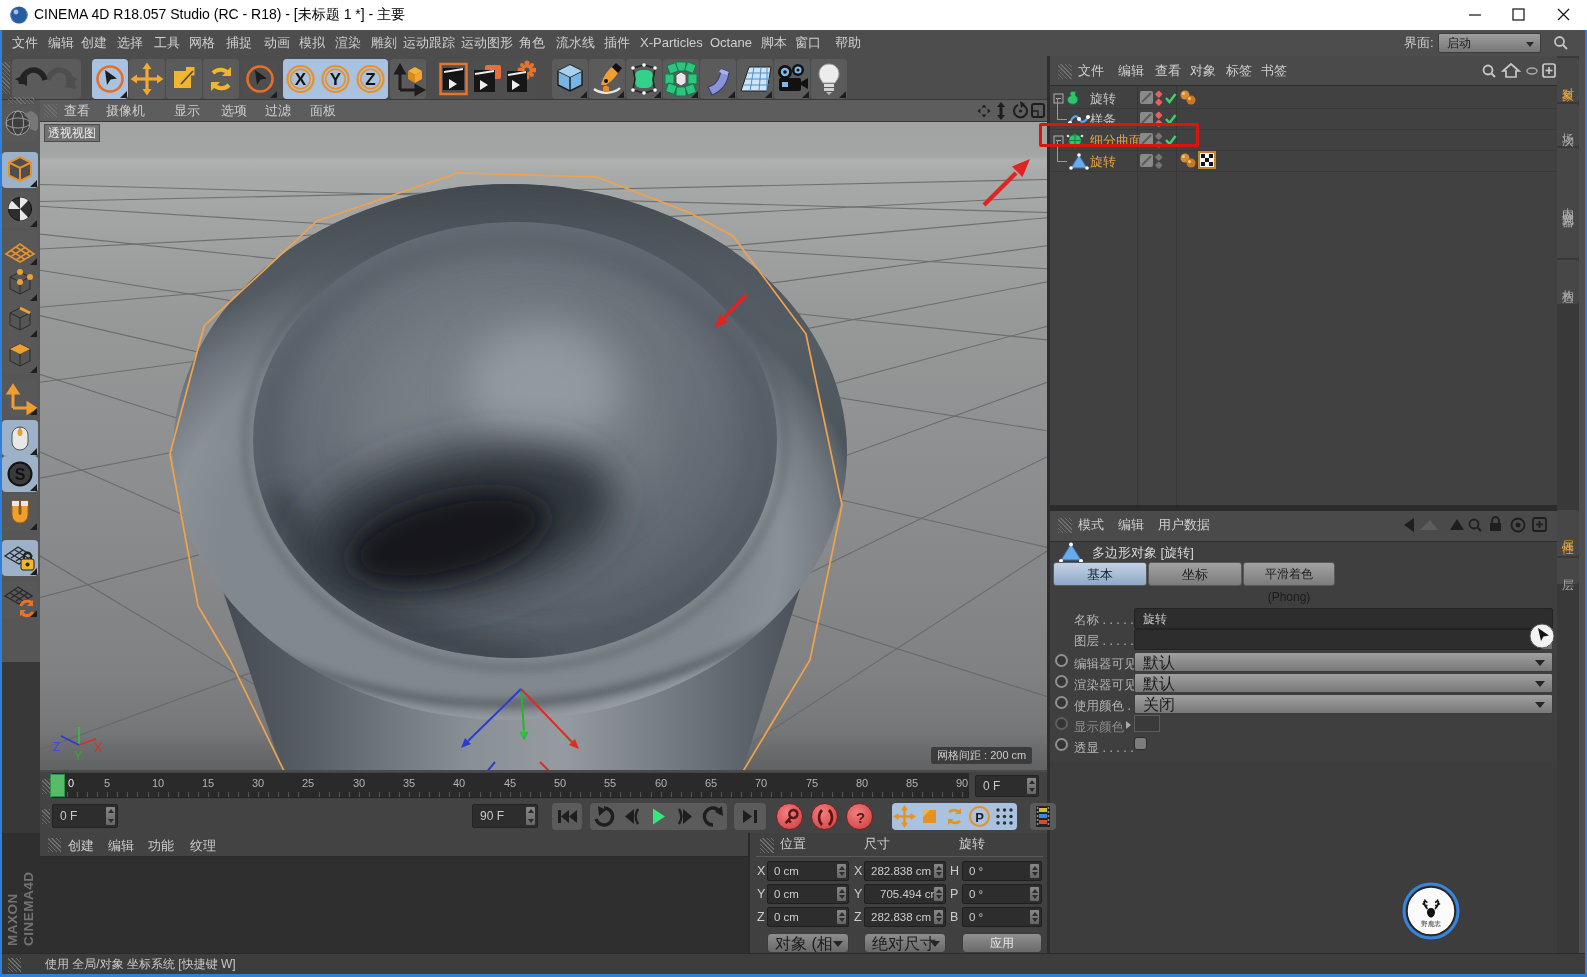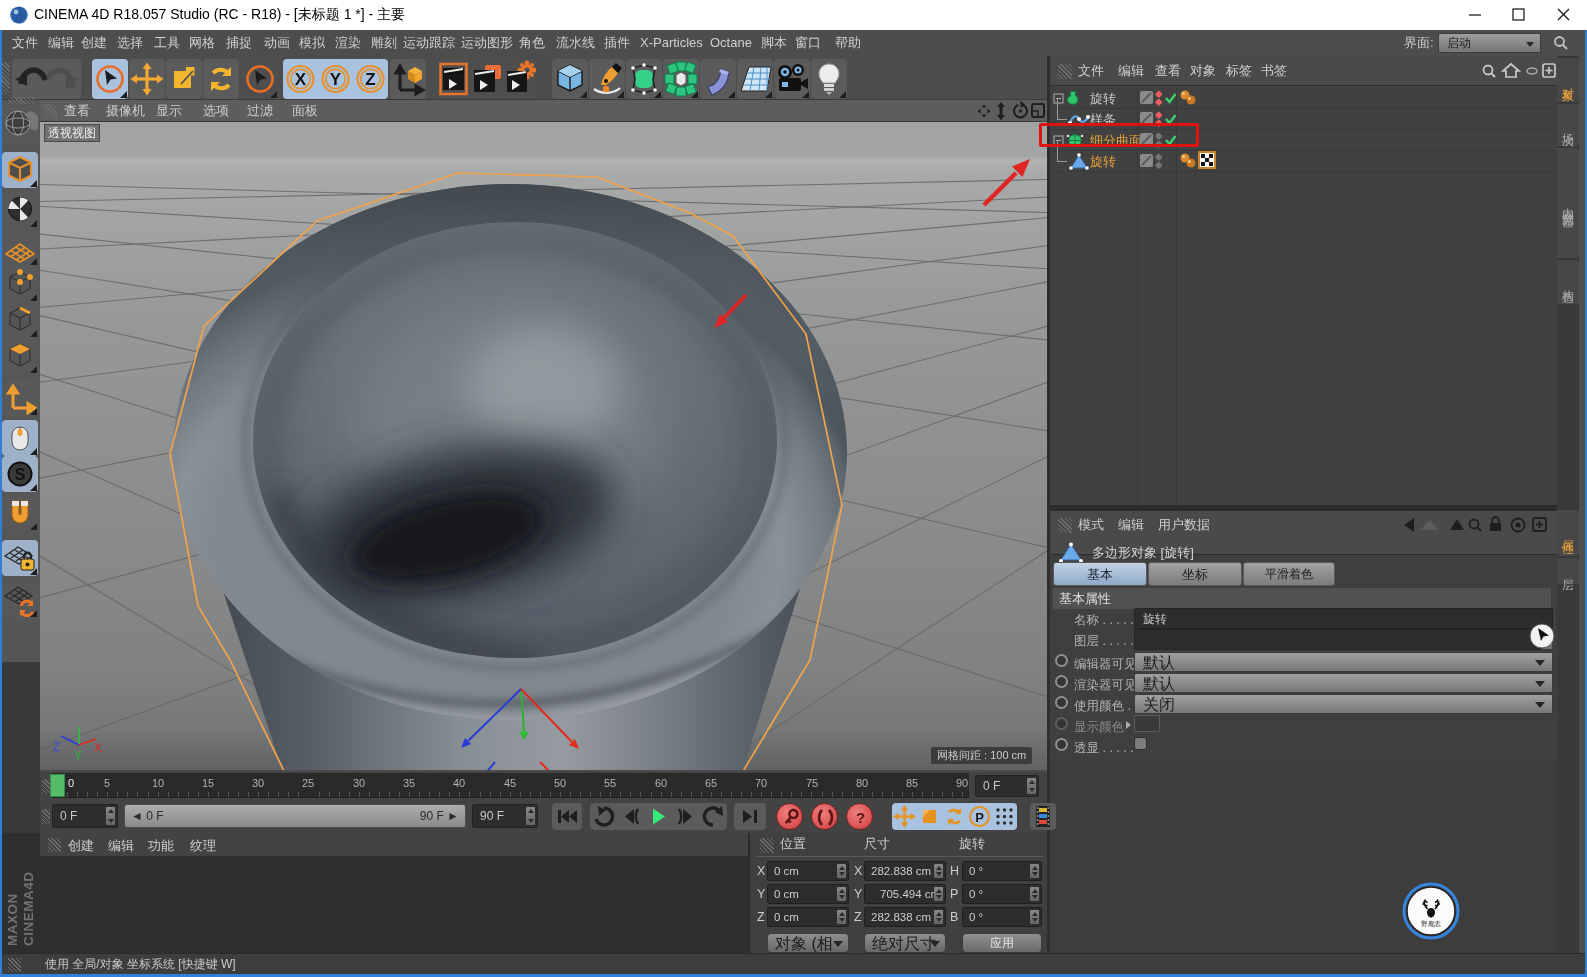--- a/index.html
+++ b/index.html
@@ -360,21 +360,21 @@
         <g fill="none" stroke="#e8732a" stroke-width="3">
           <path d="M19 24a6.5 6.5 0 0 1 11-3"></path>
           <path d="M31 30a6.5 6.5 0 0 1-11 1"></path>
         </g>
         <path d="M31 18v6h-6z" fill="#e8732a"></path>
         <path d="M18 34v-6h6z" fill="#e8732a"></path>
       </svg></div>
 </div>
 <div class="abs" style="left:0;top:662px;width:40px;height:291px;background:#383838"></div>
 
-<div class="abs vpmenu"><span style="margin-left:24px">查看</span><span style="margin-left:7px">摄像机</span><span style="margin-left:2px">显示</span><span style="margin-left:12px">选项</span><span style="margin-left:9px">过滤</span><span style="margin-left:10px">面板</span></div>
+<div class="abs vpmenu"><span style="margin-left:24px">查看</span><span style="margin-left:7px">摄像机</span><span style="margin-left:20px">显示</span><span style="margin-left:12px">选项</span><span style="margin-left:9px">过滤</span><span style="margin-left:10px">面板</span></div>
 <div class="abs handle" style="left:44px;top:104px;width:13px;height:14px"></div>
 
 <div class="abs viewport" id="viewport">
 <svg width="1007" height="648" viewBox="0 0 1007 648">
 <defs>
  <linearGradient id="vbg" x1="0" y1="0" x2="0" y2="1">
   <stop offset="0" stop-color="#a1a2a2"></stop>
           <stop offset="0.052" stop-color="#a4a5a5"></stop>
           <stop offset="0.06" stop-color="#b0b1b1"></stop>
           <stop offset="0.08" stop-color="#a8a9a9"></stop>
@@ -508,21 +508,21 @@
 <g font-family="Liberation Sans" font-size="12">
         <line x1="39" y1="623" x2="39" y2="605" stroke="#2ec43a" stroke-width="1.6"></line>
         <line x1="39" y1="623" x2="21" y2="614" stroke="#2b3bd6" stroke-width="1.6"></line>
         <line x1="39" y1="623" x2="56" y2="617" stroke="#e02b1e" stroke-width="1.6"></line>
         <text x="13" y="629" fill="#3a4ae0">Z</text>
         <text x="34" y="638" fill="#28b32c">Y</text>
         <text x="54" y="630" fill="#e02b1e">X</text>
       </g>
 </svg>
 <div class="abs" style="left:4px;top:2px;background:#717171;border:1px solid #4b4b4b;color:#ededed;font-size:12px;line-height:16px;padding:0 3px">透视视图</div>
-<div class="abs" style="left:891px;top:625px;background:rgba(56,56,56,0.92);border-radius:2px;color:#cccccc;font-size:11px;line-height:17px;padding:0 6px">网格间距 : 100 cm</div>
+<div class="abs" style="left:891px;top:625px;background:rgba(56,56,56,0.92);border-radius:2px;color:#cccccc;font-size:11px;line-height:17px;padding:0 6px">网格间距 : 200 cm</div>
 </div>
 <svg class="abs" style="left:976px;top:100px" width="70" height="22" viewBox="0 0 70 22">
     <g fill="#1e1e1e">
       <path d="M8 4.5l2.5 3h-5zM8 17.5l2.5-3h-5zM1.5 11l3-2.5v5zM14.5 11l-3-2.5v5z"></path>
       <path d="M25 2l4 5h-8zM25 20l4-5h-8z"></path>
       <rect x="23.5" y="6" width="3" height="10"></rect>
     </g>
     <g fill="none" stroke="#1e1e1e" stroke-width="2">
       <path d="M42 5a6.5 6.5 0 1 0 5 0"></path>
     </g>
@@ -646,21 +646,21 @@
           <rect x="31" y="3" width="4" height="4"></rect>
           <rect x="27" y="7" width="4" height="4"></rect>
           <rect x="23" y="11" width="4" height="4"></rect>
           <rect x="31" y="11" width="4" height="4"></rect>
         </g>
       </svg>
  </div>
  
  <div class="abs" style="left:0;top:449px;width:507px;height:6px;background:#2b2b2b"></div>
  
- <div class="abs" style="left:0;top:455px;width:507px;height:44px;background:#4a4a4a;border-bottom:1px solid #2e2e2e">
+ <div class="abs" style="left:0;top:455px;width:507px;height:31px;background:#4a4a4a;border-bottom:1px solid #2e2e2e">
   <div class="abs handle" style="left:8px;top:7px;width:14px;height:15px"></div>
   <span class="abs mt" style="left:28px;top:1px">模式</span>
       <span class="abs mt" style="left:68px;top:1px">编辑</span>
       <span class="abs mt" style="left:108px;top:1px">用户数据</span>
   <svg class="abs" style="left:352px;top:4px" width="150" height="20" viewBox="0 0 150 20">
         <path d="M12 3v14l-10-7z" fill="#1e1e1e"></path>
         <path d="M18 15l10-10 8 10z" fill="#6a6a6a" opacity="0.6"></path>
         <path d="M48 15l7-11 7 11z" fill="#1e1e1e"></path>
         <circle cx="72" cy="9" r="4.5" fill="none" stroke="#1e1e1e" stroke-width="1.8"></circle>
         <line x1="75.5" y1="12.5" x2="79" y2="16" stroke="#1e1e1e" stroke-width="2"></line>
@@ -679,21 +679,20 @@
       <circle cx="13" cy="2.5" r="2" fill="#fff"></circle>
       <circle cx="3" cy="19" r="2" fill="#fff"></circle>
       <circle cx="23" cy="19" r="2" fill="#fff"></circle>
     </svg>
  <span class="abs" style="left:42px;top:488px;color:#d8d8d8;font-size:13px">多边形对象 [旋转]</span>
  
  <div class="abs" style="left:3px;top:506px;width:94px;height:24px;background:linear-gradient(#c3d2e4,#8fa9c8);border:1px solid #5a5a5a;border-radius:3px;color:#15202e;font-size:13px;text-align:center;line-height:23px">基本</div>
  <div class="abs" style="left:98px;top:506px;width:94px;height:24px;background:linear-gradient(#a2a2a2,#7c7c7c);border:1px solid #5a5a5a;border-radius:3px;color:#1c1c1c;font-size:13px;text-align:center;line-height:23px">坐标</div>
  <div class="abs" style="left:193px;top:506px;width:92px;height:24px;background:linear-gradient(#a2a2a2,#7c7c7c);border:1px solid #5a5a5a;border-radius:3px;color:#1c1c1c;font-size:12px;text-align:center;line-height:23px">平滑着色(Phong)</div>
  
- <div class="abs" style="left:3px;top:532px;width:498px;height:21px;background:#515151;color:#e0e0e0;font-size:13px;line-height:21px;padding-left:6px">基本属性</div>
  
  <span class="abs lbl" style="left:24px;top:556px">名称 . . . . .</span>
  <div class="fld" style="left:84px;top:552px;width:419px;height:21px;line-height:20px;padding-left:8px">旋转</div>
  <span class="abs lbl" style="left:24px;top:577px">图层 . . . . .</span>
  <div class="fld" style="left:84px;top:573px;width:407px;height:21px"></div>
  <div class="abs" style="left:492px;top:573px;width:11px;height:21px;background:linear-gradient(#8e8e8e,#6e6e6e);border:1px solid #3c3c3c;border-radius:1px">
       <span style="position:absolute;left:2px;top:7px;border-top:3.5px solid transparent;border-bottom:3.5px solid transparent;border-left:5px solid #222"></span>
     </div>
  <svg class="abs" style="left:478px;top:566px" width="28" height="28" viewBox="0 0 28 28">
       <circle cx="14" cy="14" r="12" fill="#f2f2f2" stroke="#555"></circle>
@@ -754,21 +753,20 @@
     <span class="rnum" style="left:822px">80</span>
     <span class="rnum" style="left:872px">85</span>
     <span class="rnum" style="left:922px">90</span>
  <div class="abs" style="left:10px;top:2px;width:15px;height:23px;background:#55bd6a;border:1px solid #2f8f46"></div>
  <span class="abs" style="left:28px;top:5px;color:#e8e8e8;font-size:11px">0</span>
  <div class="fld" style="left:935px;top:3px;width:64px;height:22px;line-height:20px;padding-left:7px">0 F<span class="spin"></span></div>
 </div>
 <div class="abs transport" id="transport">
  <div class="abs handle" style="left:2px;top:9px;width:8px;height:15px"></div>
  <div class="fld" style="left:12px;top:4px;width:66px;height:24px;line-height:22px;padding-left:7px">0 F<span class="spin"></span></div>
- <div class="abs" style="left:84px;top:4px;width:342px;height:24px;background:linear-gradient(#adadad,#8a8a8a);border:1px solid #4f4f4f;border-radius:3px;color:#2e2e2e;font-size:12px;line-height:22px"><span style="margin-left:6px">◄ 0 F</span><span style="position:absolute;right:6px">90 F ►</span></div>
  <div class="fld" style="left:432px;top:4px;width:66px;height:24px;line-height:22px;padding-left:7px">90 F<span class="spin"></span></div>
  <div class="tpb" style="left:512px;width:30px"><svg width="30" height="27" viewBox="0 0 30 27">
         <g fill="#1e1e1e">
           <rect x="6" y="7" width="3" height="13"></rect>
           <path d="M17 7v13l-8-6.5z"></path>
           <path d="M25 7v13l-8-6.5z"></path>
         </g>
       </svg></div>
  <div class="tpb" style="left:550px;width:28px;border-radius:4px 0 0 4px"><svg width="28" height="27" viewBox="0 0 28 27">
         <path d="M14 5a8.5 8.5 0 1 1-8 11" fill="none" stroke="#1e1e1e" stroke-width="3.4"></path>

